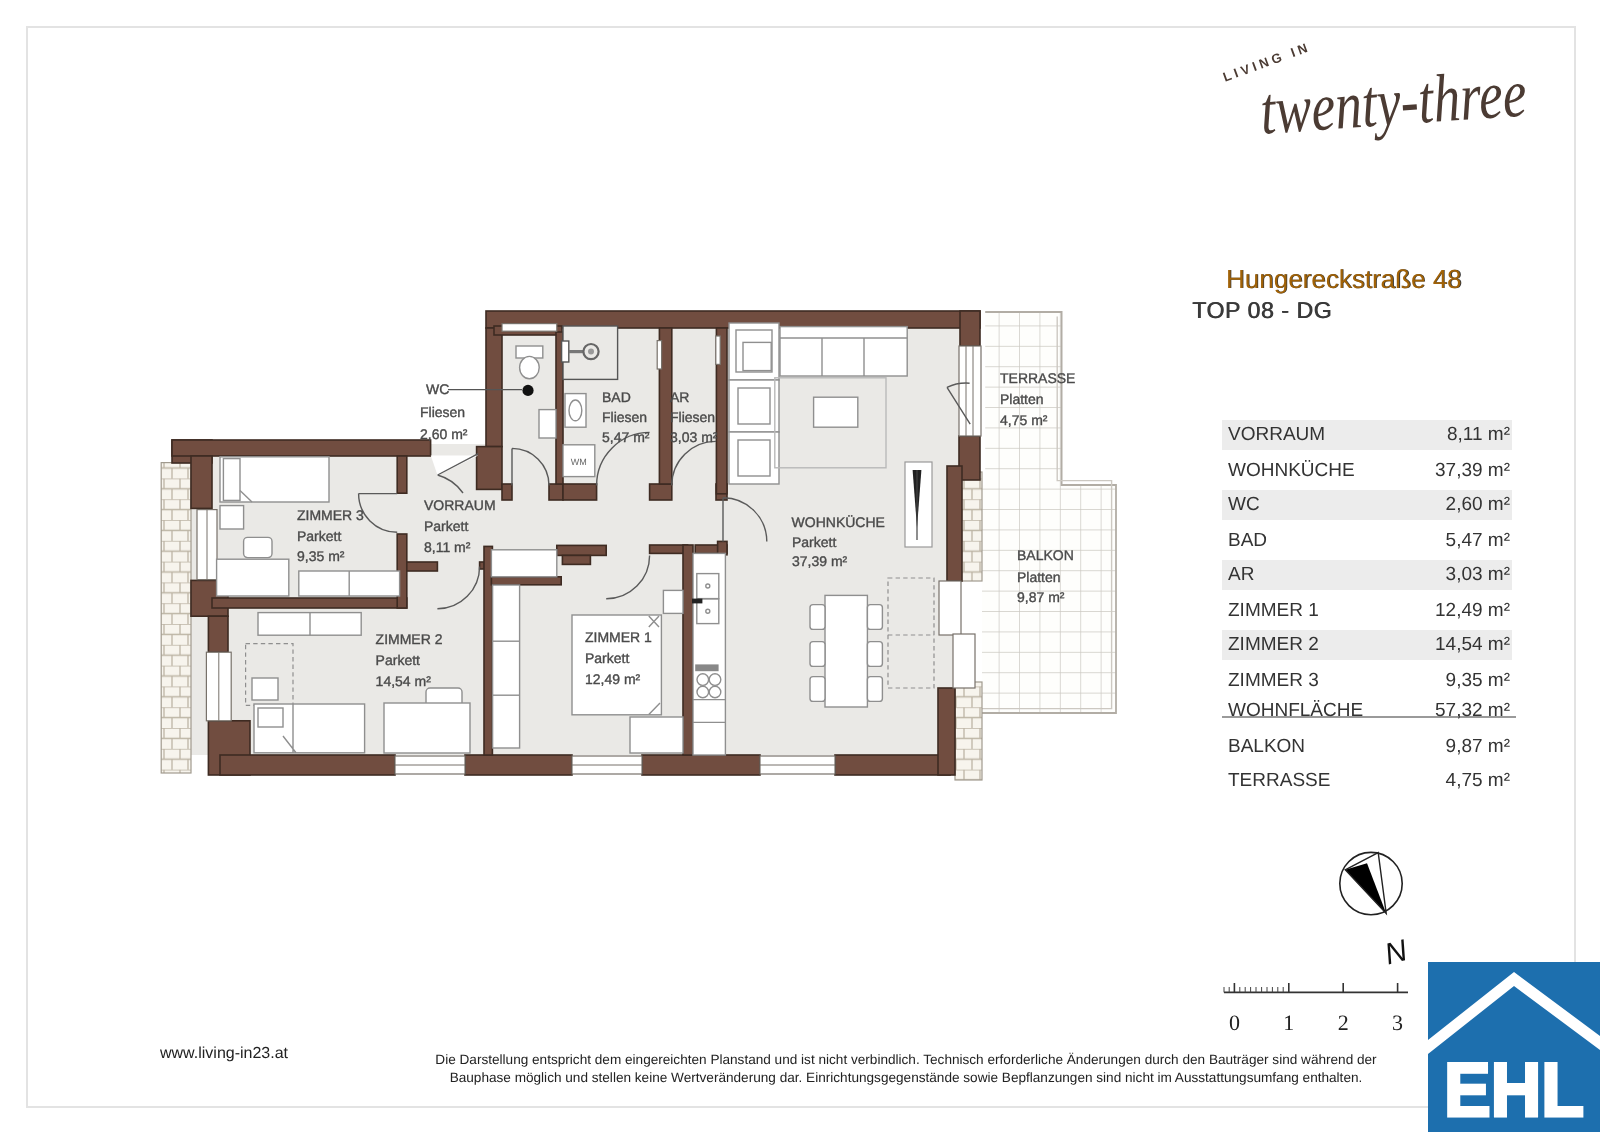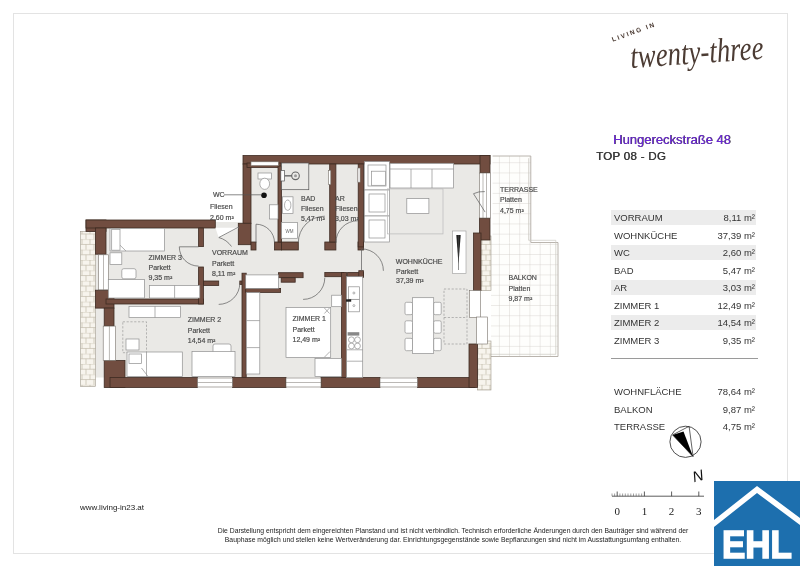--- a/index.html
+++ b/index.html
@@ -9,21 +9,21 @@
 </head>
 <body>
 
 <div class="abs" style="left:13px;top:13px;width:773px;height:539px;border:1px solid #e3e3e3;"></div>
 
 <div class="abs" style="left:606px;top:18px;width:180px;height:80px;color:#4b3b33;">
   <div class="abs" style="left:6px;top:18px;font-size:6.5px;font-weight:bold;letter-spacing:1.8px;transform:rotate(-20deg);transform-origin:left center;">LIVING IN</div>
   <div class="abs" style="left:23px;top:20px;font-family:'Liberation Serif',serif;font-style:italic;font-size:34px;white-space:nowrap;transform:rotate(-4deg) scaleX(0.79);transform-origin:left top;">twenty-three</div>
 </div>
 
-<div class="abs" style="left:613px;top:132px;font-size:13px;color:#6d28d9;text-shadow:0.4px 0 0 #3a3a3a;">Hungereckstraße 48</div>
+<div class="abs" style="left:613px;top:132px;font-size:13px;color:#a16207;text-shadow:0.4px 0 0 #3a3a3a;">Hungereckstraße 48</div>
 
 <div class="abs" style="left:596px;top:150px;font-size:11.5px;color:#3a3a3a;text-shadow:0.4px 0 0 #3a3a3a;letter-spacing:0.3px;">TOP 08 - DG</div>
 
 <div class="abs" style="left:611px;top:210px;width:145px;font-size:9.5px;color:#333;">
 
   <div style="height:15px;margin-bottom:2.5px;background:#ececec;display:flex;align-items:center;">
       <span style="padding-left:3px;">VORRAUM</span>
       <span style="margin-left:auto;padding-right:1px;">8,11 m²</span>
     </div>
 
@@ -58,25 +58,25 @@
     </div>
 
   <div style="height:15px;display:flex;align-items:center;">
       <span style="padding-left:3px;">ZIMMER 3</span>
       <span style="margin-left:auto;padding-right:1px;">9,35 m²</span>
     </div>
 </div>
 
 <div class="abs" style="left:611px;top:357.5px;width:147px;height:1px;background:#9a9a9a;"></div>
 
-<div class="abs" style="left:611px;top:384px;width:145px;font-size:9.5px;color:#333;">
+<div class="abs" style="left:611px;top:348px;width:145px;font-size:9.5px;color:#333;">
 
   <div style="height:15px;margin-bottom:2.5px;display:flex;align-items:center;">
       <span style="padding-left:3px;">WOHNFLÄCHE</span>
-      <span style="margin-left:auto;padding-right:1px;">78,64 m²</span>
+      <span style="margin-left:auto;padding-right:1px;">57,32 m²</span>
     </div>
 
   <div style="height:15px;margin-bottom:2.5px;display:flex;align-items:center;">
       <span style="padding-left:3px;">BALKON</span>
       <span style="margin-left:auto;padding-right:1px;">9,87 m²</span>
     </div>
 
   <div style="height:15px;display:flex;align-items:center;">
       <span style="padding-left:3px;">TERRASSE</span>
       <span style="margin-left:auto;padding-right:1px;">4,75 m²</span>
@@ -114,21 +114,21 @@
   </g>
 
   <g font-family="Liberation Serif" font-size="11" fill="#222" text-anchor="middle">
     <text x="617.2" y="515">0</text>
       <text x="644.4" y="515">1</text>
       <text x="671.6" y="515">2</text>
       <text x="698.8" y="515">3</text>
   </g>
 </svg>
 
-<div class="abs" style="left:80px;top:503px;font-size:8px;color:#222;">www.living-in23.at</div>
+<div class="abs" style="left:80px;top:522px;font-size:8px;color:#222;">www.living-in23.at</div>
 
 <div class="abs" style="left:213px;top:526px;width:480px;font-size:6.8px;line-height:9px;color:#222;text-align:center;">Die Darstellung entspricht dem eingereichten Planstand und ist nicht verbindlich. Technisch erforderliche Änderungen durch den Bauträger sind während der Bauphase möglich und stellen keine Wertveränderung dar. Einrichtungsgegenstände sowie Bepflanzungen sind nicht im Ausstattungsumfang enthalten.</div>
 
 <svg class="abs" style="left:714px;top:481px;" width="86" height="85" viewBox="0 0 86 85">
   <rect x="0" y="0" width="86" height="85" fill="#1d6fae"></rect>
   <polygon points="0,39 43,5 86,37 86,44 43,12 0,46" fill="#fff"></polygon>
   <text x="43" y="77" font-family="Liberation Sans" font-size="38" font-weight="bold" fill="#fff" stroke="#fff" stroke-width="1.6" text-anchor="middle" textLength="70" lengthAdjust="spacingAndGlyphs">EHL</text>
 </svg>
 
 <svg id="plan" class="abs" style="left:0;top:0;" width="800" height="566" viewBox="0 0 800 566">

